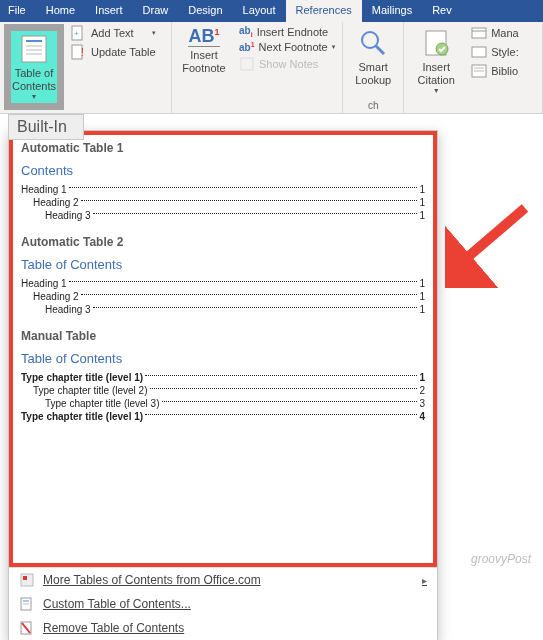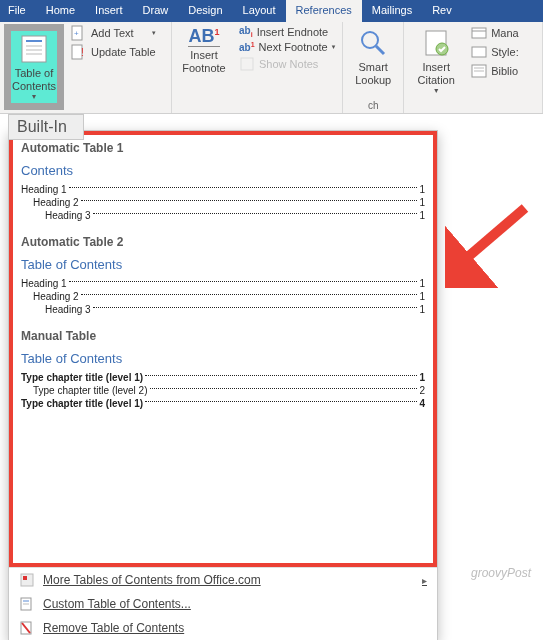--- a/index.html
+++ b/index.html
@@ -45,21 +45,21 @@
 .toc-row.bold .label, .toc-row.bold .pg { font-weight: bold; }
 
 .menu-list { border-top: 1px solid #e0e0e0; }
 .menu-item { display: flex; align-items: center; gap: 8px; padding: 4px 10px; font-size: 12px; color: #444; cursor: pointer; text-decoration: underline; }
 .menu-item .mchev { margin-left: auto; font-size: 10px; color: #666; }
 
 
 .arrow { position: absolute; left: 445px; top: 198px; z-index: 20; }
 
 
-.watermark { position: absolute; right: 12px; bottom: 60px; font-size: 12px; color: #bdbdbd; font-style: italic; z-index: 2; }
+.watermark { position: absolute; right: 12px; bottom: 74px; font-size: 12px; color: #bdbdbd; font-style: italic; z-index: 2; }
 
 
 .ic16 { width: 16px; height: 16px; flex-shrink: 0; }
 .ic32 { width: 32px; height: 32px; }
 </style>
 </head>
 <body>
 
 <div class="titlebar">
   <div class="tab">File</div>
@@ -241,20 +241,25 @@
         <div class="toc-row i0 bold">
           <span class="label">Type chapter title (level 1)</span>
           <span class="dots"></span>
           <span class="pg">1</span>
         </div>
         <div class="toc-row i1">
           <span class="label">Type chapter title (level 2)</span>
           <span class="dots"></span>
           <span class="pg">2</span>
         </div>
+        <div class="toc-row i2">
+          <span class="label">Type chapter title (level 3)</span>
+          <span class="dots"></span>
+          <span class="pg">3</span>
+        </div>
         <div class="toc-row i0 bold">
           <span class="label">Type chapter title (level 1)</span>
           <span class="dots"></span>
           <span class="pg">4</span>
         </div>
       </div>
     </div>
   <div class="menu-list">
     <div class="menu-item">
       <svg class="ic16" viewBox="0 0 16 16">

